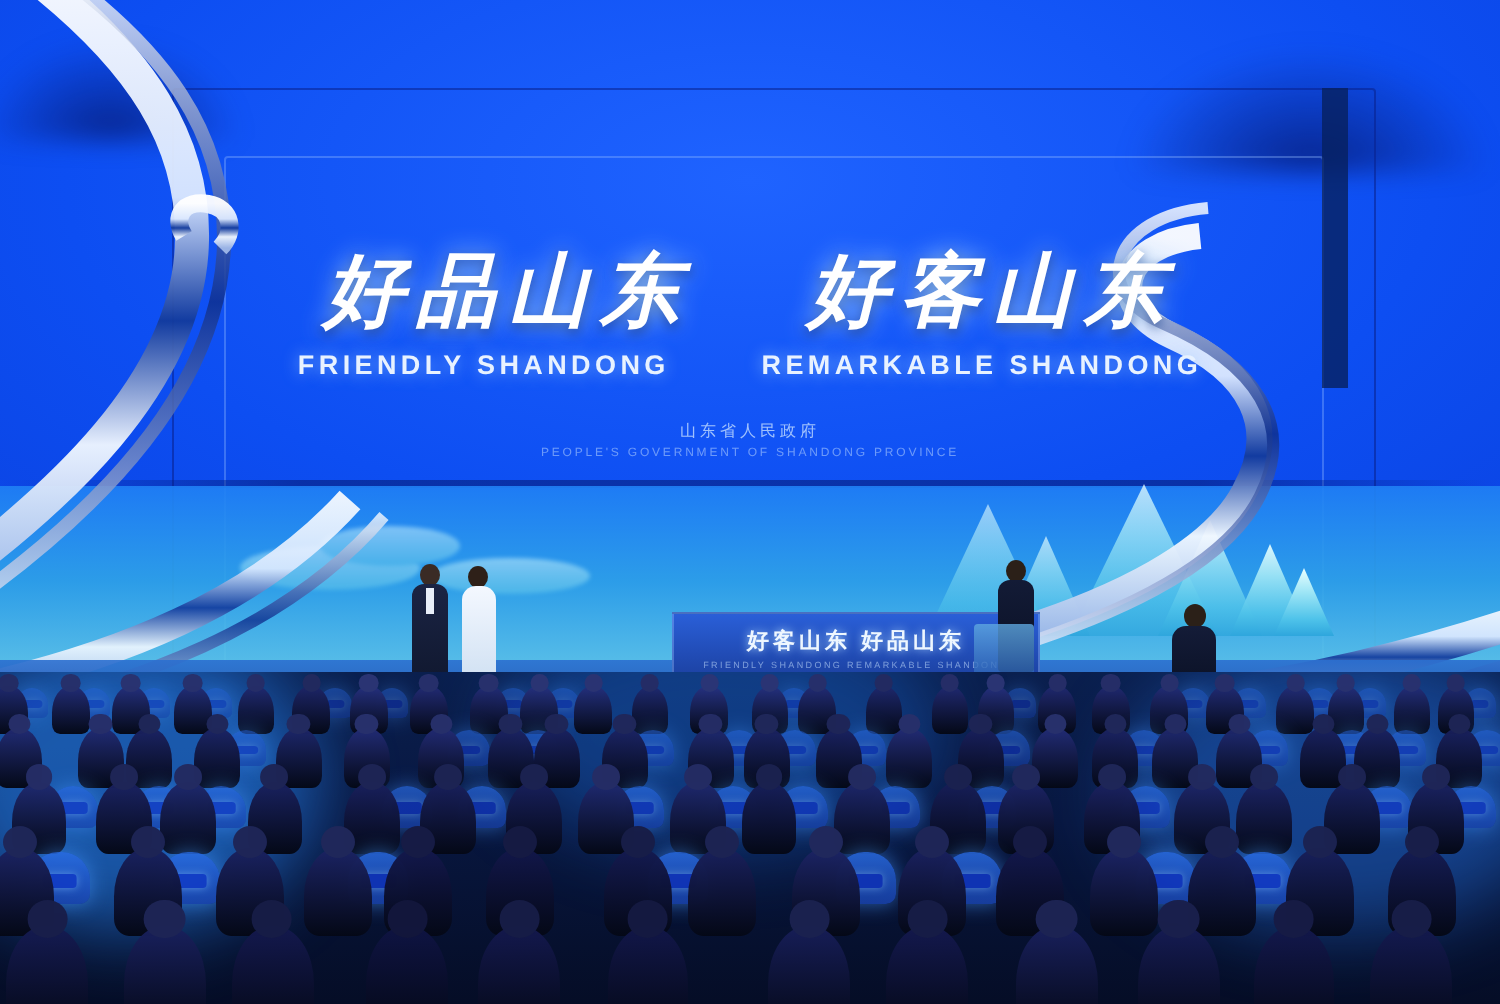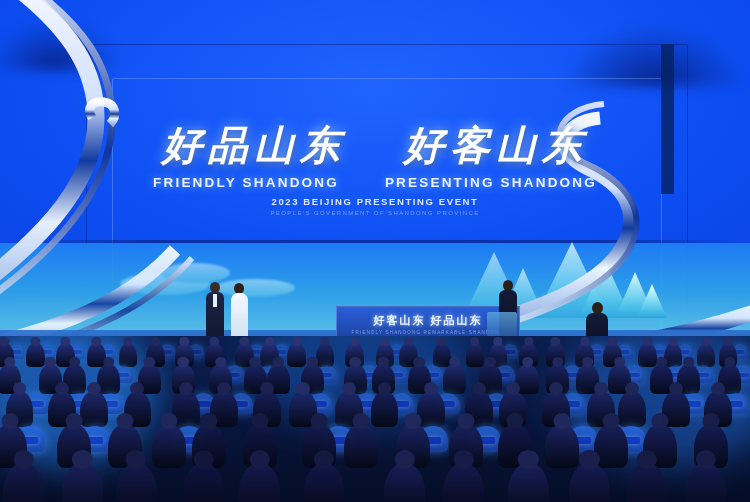--- a/index.html
+++ b/index.html
@@ -156,23 +156,23 @@
 
   <div class="titleblock">
     <div class="cn-main">
       <span>好品山东</span>
       <span class="gap"></span>
       <span>好客山东</span>
     </div>
     <div class="en-row">
       <span>FRIENDLY SHANDONG</span>
       <span class="sep"></span>
-      <span>PRESENTING SHANDONG</span>
+      <span>REMARKABLE SHANDONG</span>
     </div>
-    <div class="event-en">2023 BEIJING PRESENTING EVENT</div>
+    <div class="org-cn">山东省人民政府</div>
     <div class="org-en">PEOPLE'S GOVERNMENT OF SHANDONG PROVINCE</div>
   </div>
 
   <div class="apron"></div>
 
   <div class="podium">
     <div class="p1">好客山东 好品山东</div>
     <div class="p2">FRIENDLY SHANDONG  REMARKABLE SHANDONG</div>
   </div>
 

